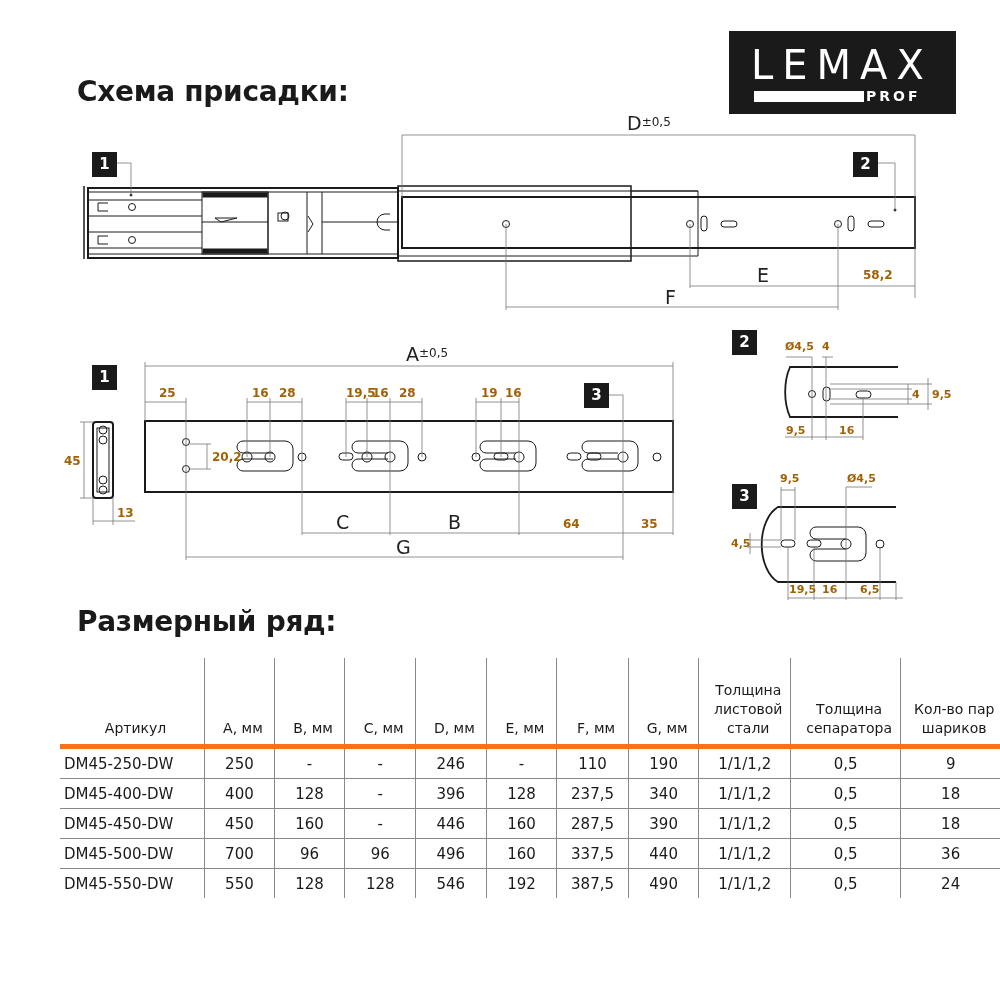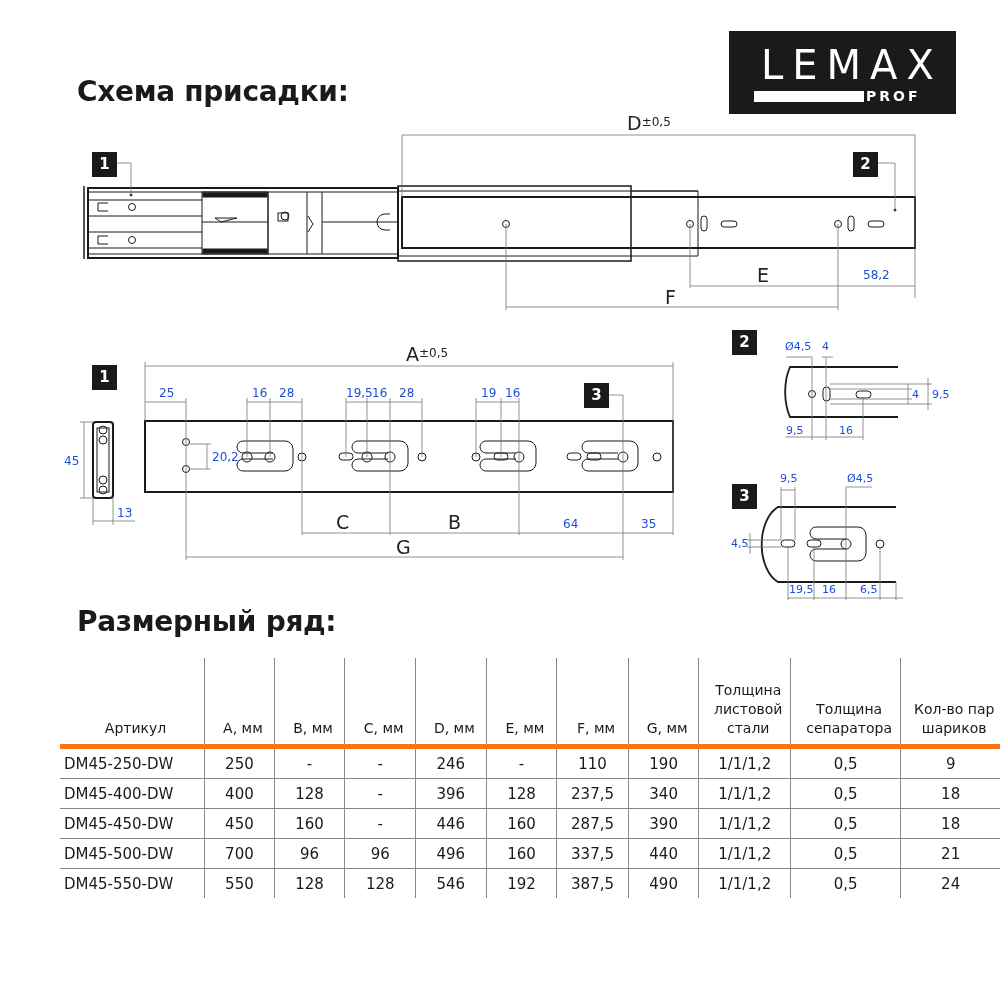--- a/index.html
+++ b/index.html
@@ -1,26 +1,26 @@
 <!DOCTYPE html>
 <html><head>
 <meta charset="utf-8">
 <style>
   html, body { margin:0; padding:0; background:#ffffff; }
   body { width:1000px; height:1000px; position:relative; overflow:hidden; font-family:"DejaVu Sans", "Liberation Sans", sans-serif; color:#1a1a1a; }
   .title { position:absolute; font-weight:bold; font-size:28px; letter-spacing:-0.3px; color:#1a1a1a; }
   #t1 { left:77px; top:75px; }
   #t2 { left:77px; top:605px; }
   .logo { position:absolute; left:729px; top:31px; width:227px; height:83px; background:#1a1a1a; }
-  .logo .word { position:absolute; left:32px; top:14px; font-family:"DejaVu Sans", sans-serif; font-size:40px; color:#fff; letter-spacing:9px; font-weight:normal; line-height:40px; }
+  .logo .word { position:absolute; left:22px; top:14px; font-family:"DejaVu Sans", sans-serif; font-size:40px; color:#fff; letter-spacing:9px; font-weight:normal; line-height:40px; }
   .logo .bar { position:absolute; left:25px; top:60px; width:110px; height:11px; background:#fff; }
   .logo .sub { position:absolute; left:137px; top:57px; font-size:14px; color:#fff; font-weight:bold; letter-spacing:3px; line-height:16px; }
   svg.dwg { position:absolute; left:0; top:0; }
   .badge { position:absolute; width:25px; height:25px; background:#1a1a1a; color:#fff; font-weight:bold; font-size:15px; text-align:center; line-height:25px; }
-  .dim { position:absolute; font-size:12px; color:#1d4ed8; white-space:nowrap; }
+  .dim { position:absolute; font-size:12px; color:#a16207; white-space:nowrap;font-weight:bold; }
   .dimL { position:absolute; font-size:19px; color:#222; white-space:nowrap; }
   table.spec { position:absolute; left:60px; top:658px; border-collapse:collapse; font-size:15px; color:#1a1a1a; }
   table.spec th { font-weight:normal; font-size:14px; vertical-align:bottom; padding:0 4px 6px 11px; line-height:19px; border-left:1px solid #888; }
   table.spec th:first-child, table.spec td:first-child { border-left:none; }
   table.spec td { text-align:center; height:29px; padding:0 4px; border-left:1px solid #888; border-top:1px solid #888; white-space:nowrap; }
   table.spec td:first-child { text-align:left; }
   table.spec tr.first td { border-top:5px solid #f97316; }
 </style>
 </head>
 <body>
@@ -324,21 +324,21 @@
       <td>DM45-500-DW</td>
         <td>700</td>
         <td>96</td>
         <td>96</td>
         <td>496</td>
         <td>160</td>
         <td>337,5</td>
         <td>440</td>
         <td>1/1/1,2</td>
         <td>0,5</td>
-        <td>21</td>
+        <td>36</td>
     </tr>
     <tr>
       <td>DM45-550-DW</td>
         <td>550</td>
         <td>128</td>
         <td>128</td>
         <td>546</td>
         <td>192</td>
         <td>387,5</td>
         <td>490</td>

